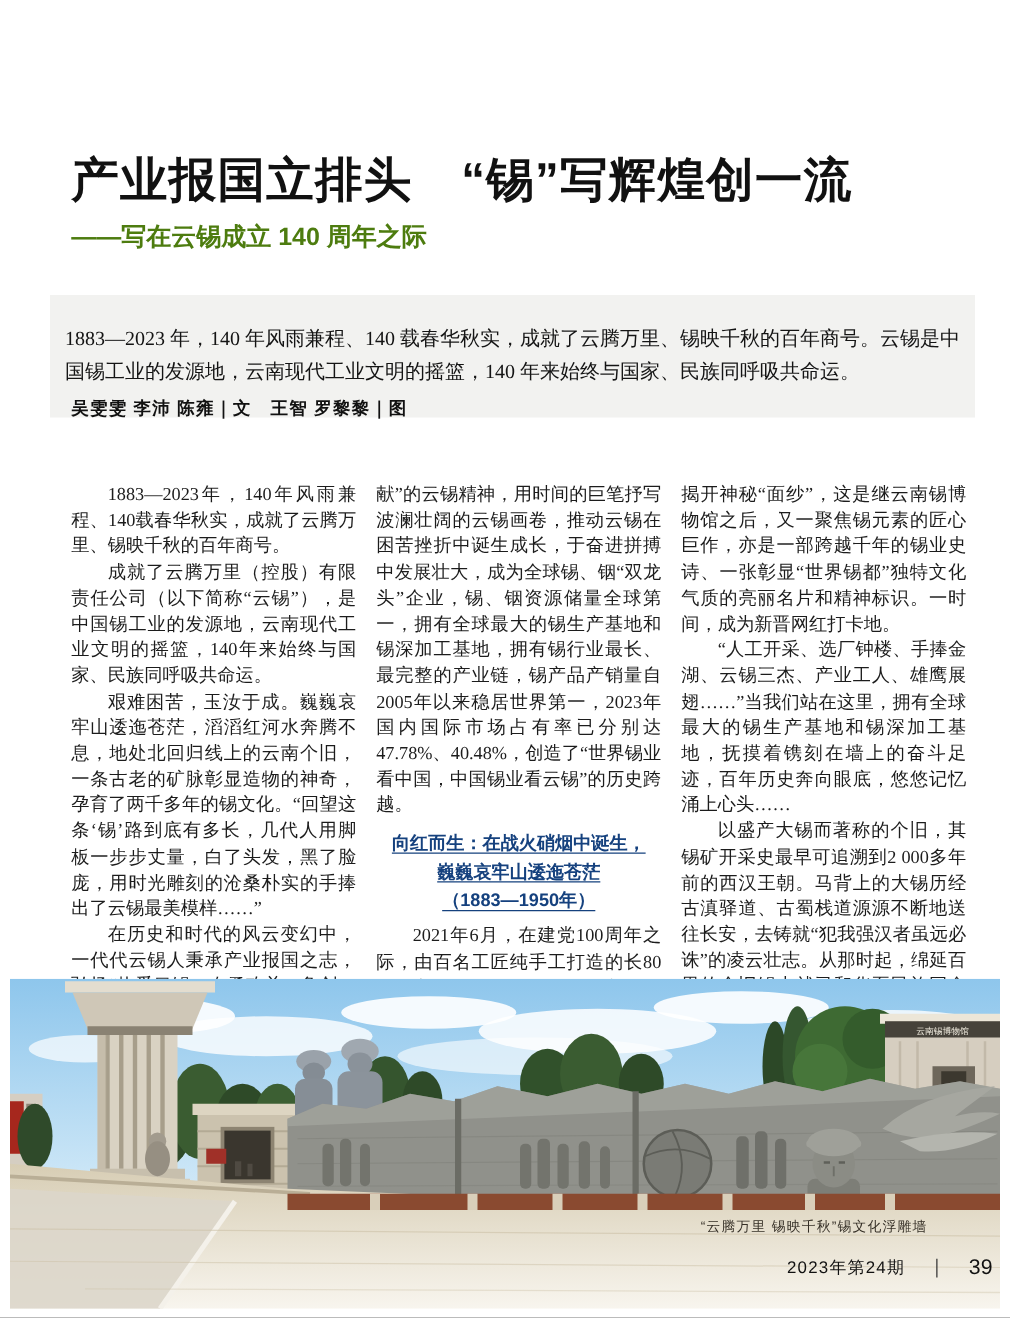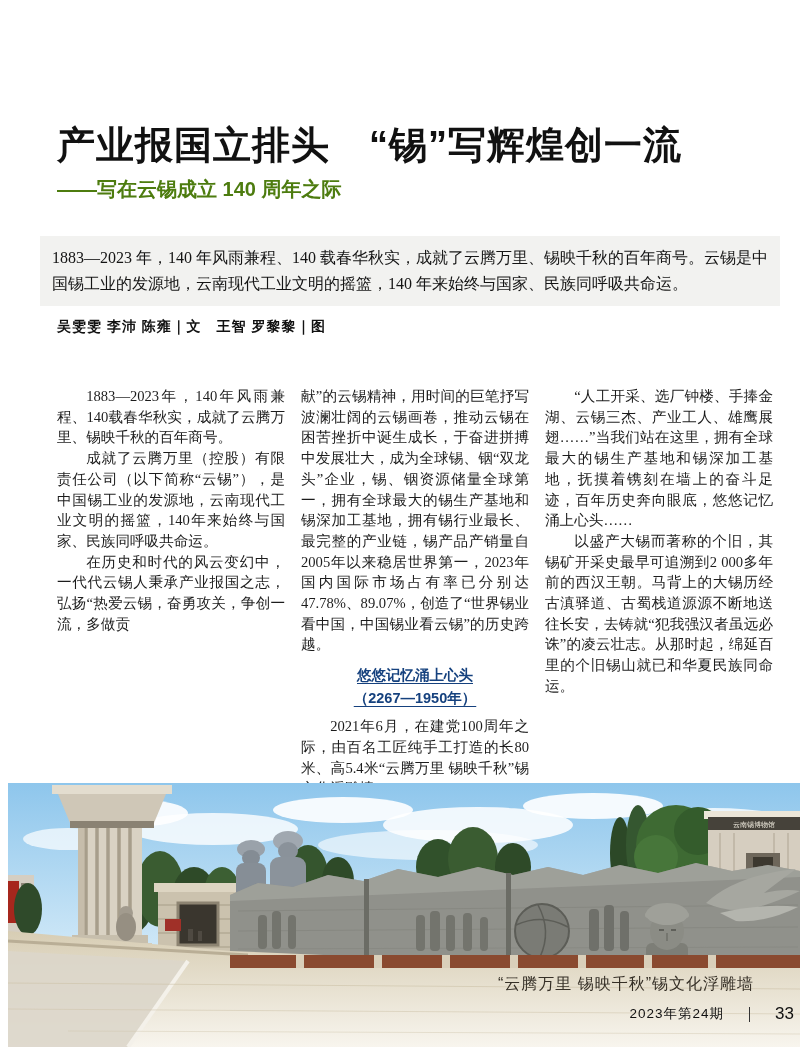--- a/index.html
+++ b/index.html
@@ -14,21 +14,21 @@
     font-size:38px; line-height:50px; letter-spacing:1px; color:#111;
     white-space:nowrap;
   }
   .subtitle {
     position:absolute; left:57px; top:176px;
     font-family:"Liberation Sans", sans-serif; font-weight:600;
     font-size:20px; color:#4d7c0f;
   }
   .lede {
     position:absolute; left:40px; top:236px; width:716px;
-    background:#f2f2f0; padding:9px 12px;
+    background:#f2f2f0; padding:23px 12px;
     font-size:16px; line-height:26px; text-align:justify; color:#141414;
   }
   .byline {
     position:absolute; left:57px; top:318px;
     font-family:"Liberation Sans", sans-serif; font-weight:600;
     font-size:14px; letter-spacing:1px; color:#111;text-align:center;
   }
   .columns {
     position:absolute; left:57px; top:386px; width:716px; height:392px;
     display:flex; justify-content:space-between;
@@ -39,23 +39,23 @@
   .section-heading {
     margin:9px 0 6px 0; text-align:center;
     font-family:"Liberation Sans", sans-serif; font-weight:700;
     font-size:14.5px; line-height:23px; color:#15417e;
   }
   .section-heading div { text-decoration:underline; text-underline-offset:3px; }
   .photo {
     position:absolute; left:8px; top:783px; width:792px; height:264px;
   }
   .photo-caption {
-    position:absolute; right:54px; top:974px;
+    position:absolute; right:66px; top:974px;
     font-family:"Liberation Sans", sans-serif;
-    font-size:16px; letter-spacing:1px; color:#352f26;
+    font-size:11px; letter-spacing:1px; color:#352f26;
   }
   .footer {
     position:absolute; right:14px; top:1004px;
     display:flex; align-items:center; color:#111;
     font-family:"Liberation Sans", sans-serif;
     gap:16px;
   }
   .footer-issue { font-size:13.5px; letter-spacing:1px; }
   .footer-sep { width:1px; height:15px; background:#333; margin:0 9px; }
   .footer-page { font-size:17px; }
@@ -69,31 +69,34 @@
   <div class="subtitle">——写在云锡成立 140 周年之际</div>
 
   <div class="lede">1883—2023 年，140 年风雨兼程、140 载春华秋实，成就了云腾万里、锡映千秋的百年商号。云锡是中国锡工业的发源地，云南现代工业文明的摇篮，140 年来始终与国家、民族同呼吸共命运。</div>
 
   <div class="byline">吴雯雯 李沛 陈雍｜文　王智 罗黎黎｜图</div>
 
   <div class="columns">
     <div class="col">
       <p class="indent">1883—2023年，140年风雨兼程、140载春华秋实，成就了云腾万里、锡映千秋的百年商号。</p>
       <p class="indent">成就了云腾万里（控股）有限责任公司（以下简称“云锡”），是中国锡工业的发源地，云南现代工业文明的摇篮，140年来始终与国家、民族同呼吸共命运。</p>
+      <p class="indent">艰难困苦，玉汝于成。巍巍哀牢山逶迤苍茫，滔滔红河水奔腾不息，地处北回归线上的云南个旧，一条古老的矿脉彰显造物的神奇，孕育了两千多年的锡文化。“回望这条‘锡’路到底有多长，几代人用脚板一步步丈量，白了头发，黑了脸庞，用时光雕刻的沧桑朴实的手捧出了云锡最美模样……”</p>
       <p class="indent">在历史和时代的风云变幻中，一代代云锡人秉承产业报国之志，弘扬“热爱云锡，奋勇攻关，争创一流，多做贡</p>
     </div>
     <div class="col">
-      <p>献”的云锡精神，用时间的巨笔抒写波澜壮阔的云锡画卷，推动云锡在困苦挫折中诞生成长，于奋进拼搏中发展壮大，成为全球锡、铟“双龙头”企业，锡、铟资源储量全球第一，拥有全球最大的锡生产基地和锡深加工基地，拥有锡行业最长、最完整的产业链，锡产品产销量自2005年以来稳居世界第一，2023年国内国际市场占有率已分别达47.78%、89.07%，创造了“世界锡业看中国，中国锡业看云锡”的历史跨越。</p>
+      <p>献”的云锡精神，用时间的巨笔抒写波澜壮阔的云锡画卷，推动云锡在困苦挫折中诞生成长，于奋进拼搏中发展壮大，成为全球锡、铟“双龙头”企业，锡、铟资源储量全球第一，拥有全球最大的锡生产基地和锡深加工基地，拥有锡行业最长、最完整的产业链，锡产品产销量自2005年以来稳居世界第一，2023年国内国际市场占有率已分别达47.78%、40.48%，创造了“世界锡业看中国，中国锡业看云锡”的历史跨越。</p>
       <div class="section-heading">
-        <div>悠悠记忆涌上心头</div>
-        <div>（2267—1950年）</div>
+        <div>向红而生：在战火硝烟中诞生，</div>
+        <div>巍巍哀牢山逶迤苍茫</div>
+        <div>（1883—1950年）</div>
       </div>
       <p class="indent">2021年6月，在建党100周年之际，由百名工匠纯手工打造的长80米、高5.4米“云腾万里 锡映千秋”锡文化浮雕墙，</p>
     </div>
     <div class="col">
+      <p>揭开神秘“面纱”，这是继云南锡博物馆之后，又一聚焦锡元素的匠心巨作，亦是一部跨越千年的锡业史诗、一张彰显“世界锡都”独特文化气质的亮丽名片和精神标识。一时间，成为新晋网红打卡地。</p>
       <p class="indent">“人工开采、选厂钟楼、手捧金湖、云锡三杰、产业工人、雄鹰展翅……”当我们站在这里，拥有全球最大的锡生产基地和锡深加工基地，抚摸着镌刻在墙上的奋斗足迹，百年历史奔向眼底，悠悠记忆涌上心头……</p>
       <p class="indent">以盛产大锡而著称的个旧，其锡矿开采史最早可追溯到2 000多年前的西汉王朝。马背上的大锡历经古滇驿道、古蜀栈道源源不断地送往长安，去铸就“犯我强汉者虽远必诛”的凌云壮志。从那时起，绵延百里的个旧锡山就已和华夏民族同命运。</p>
     </div>
   </div>
 
   <svg class="photo" viewBox="0 0 792 264" xmlns="http://www.w3.org/2000/svg">
     <defs>
       <linearGradient id="sky" x1="0" y1="0" x2="0" y2="1">
         <stop offset="0" stop-color="#8ec6ec"></stop>
           <stop offset="1" stop-color="#d9edf9"></stop>
@@ -264,16 +267,16 @@
       <rect x="636" y="172" width="8" height="13" fill="#d9cfba"></rect>
       <rect x="700" y="172" width="8" height="13" fill="#d9cfba"></rect>
     </g>
   </svg>
 
   <div class="photo-caption">“云腾万里 锡映千秋”锡文化浮雕墙</div>
 
   <div class="footer">
     <span class="footer-issue">2023年第24期</span>
     <span class="footer-sep"></span>
-    <span class="footer-page">33</span>
+    <span class="footer-page">39</span>
   </div>
 
 </div>
 
 </body></html>

